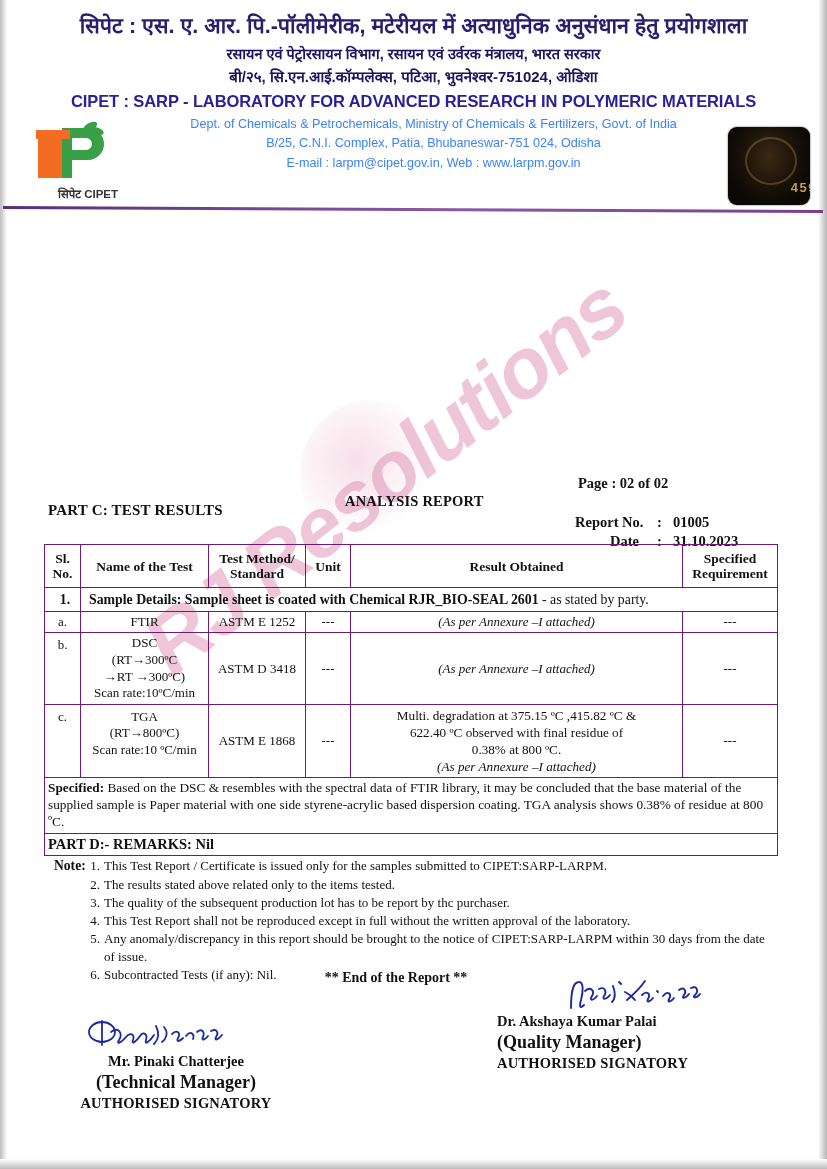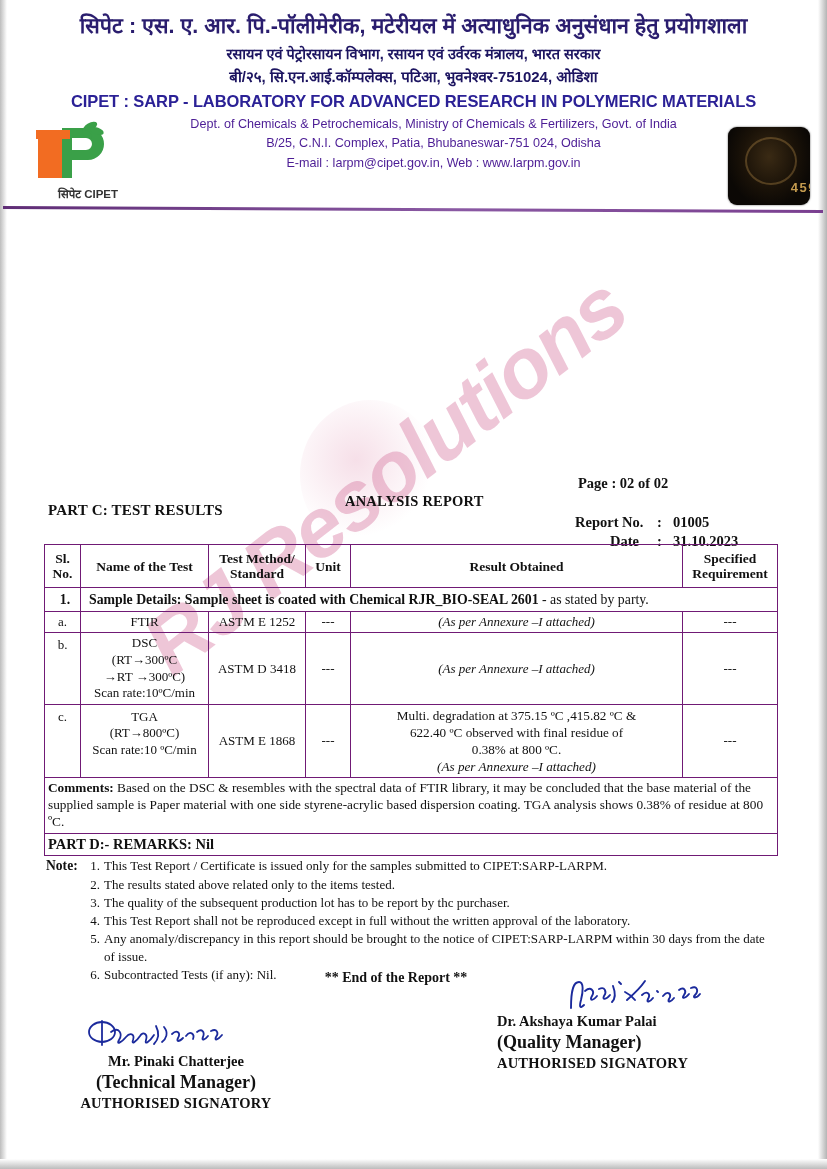--- a/index.html
+++ b/index.html
@@ -98,21 +98,21 @@
     font-weight: bold;
     font-size: 16.5px;
     color: #2b2196;
     margin-top: 6px;
     letter-spacing: -0.1px;
   }
   .hdr-lines {
     margin-top: 4px;
     font-family: "Liberation Sans", sans-serif;
     font-size: 12.6px;
-    color: #4c1d95;
+    color: #3b82f6;
     line-height: 1.55;
     padding-left: 40px;
   }
 
   
   .logo {
     position: absolute;
     left: 28px;
     top: 118px;
     width: 112px;
@@ -277,21 +277,21 @@
   .notes {
     position: absolute;
     left: 46px;
     top: 684px;
     width: 730px;
     font-size: 13px;
     line-height: 1.33;
   }
   .notes-label {
     position: absolute;
-    left: 0; top: 0;
+    left: 8px; top: 0;
     font-weight: bold;
     font-size: 13.6px;
   }
   .notes ol {
     margin: 0;
     padding-left: 58px;
     list-style: none;
   }
   .notes li {
     position: relative;
@@ -473,21 +473,21 @@
           <td class="res-multi">
             <div>Multi. degradation at 375.15 ºC ,415.82 ºC &amp;</div>
             <div>622.40 ºC observed with final residue of</div>
             <div>0.38%  at 800 ºC.</div>
             <div class="italic">(As per Annexure –I attached)</div>
           </td>
           <td>---</td>
         </tr>
 
         <tr>
-          <td colspan="6" class="comments-cell"><b>Comments:</b><span> Based on the DSC &amp; resembles with the spectral data of  FTIR library, it may be concluded that the base material of the supplied sample is Paper material with one side styrene-acrylic based dispersion coating. TGA analysis shows 0.38% of  residue at 800 ºC.</span></td>
+          <td colspan="6" class="comments-cell"><b>Specified:</b><span> Based on the DSC &amp; resembles with the spectral data of  FTIR library, it may be concluded that the base material of the supplied sample is Paper material with one side styrene-acrylic based dispersion coating. TGA analysis shows 0.38% of  residue at 800 ºC.</span></td>
         </tr>
 
         <tr>
           <td colspan="6" class="partd-cell"><span>PART D:- REMARKS:</span><span class="nil"> Nil</span></td>
         </tr>
       </tbody>
     </table>
 
     <div class="notes">
       <div class="notes-label">Note:</div>

